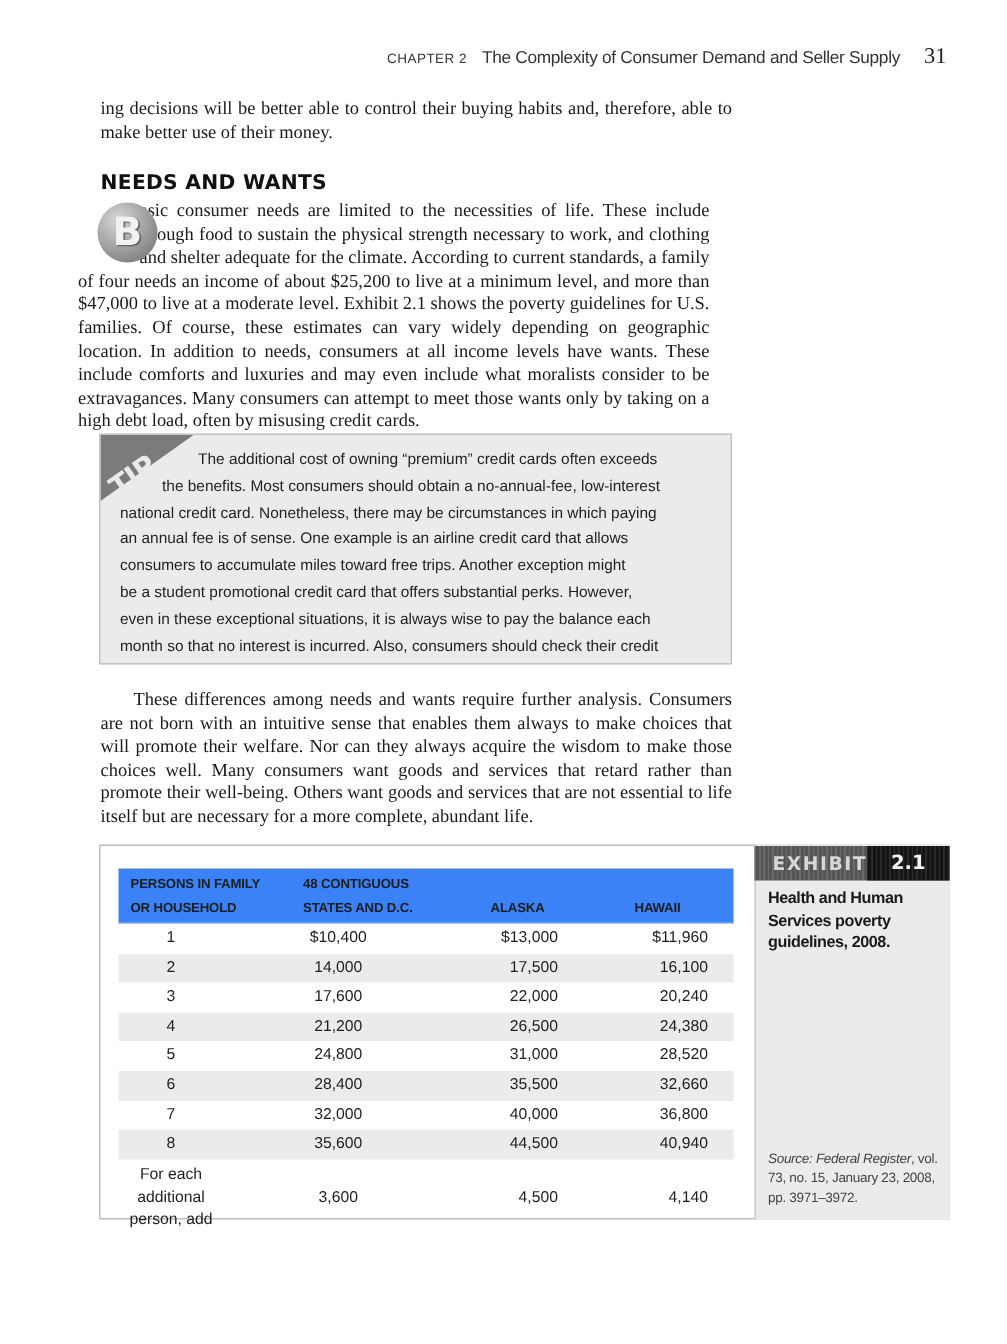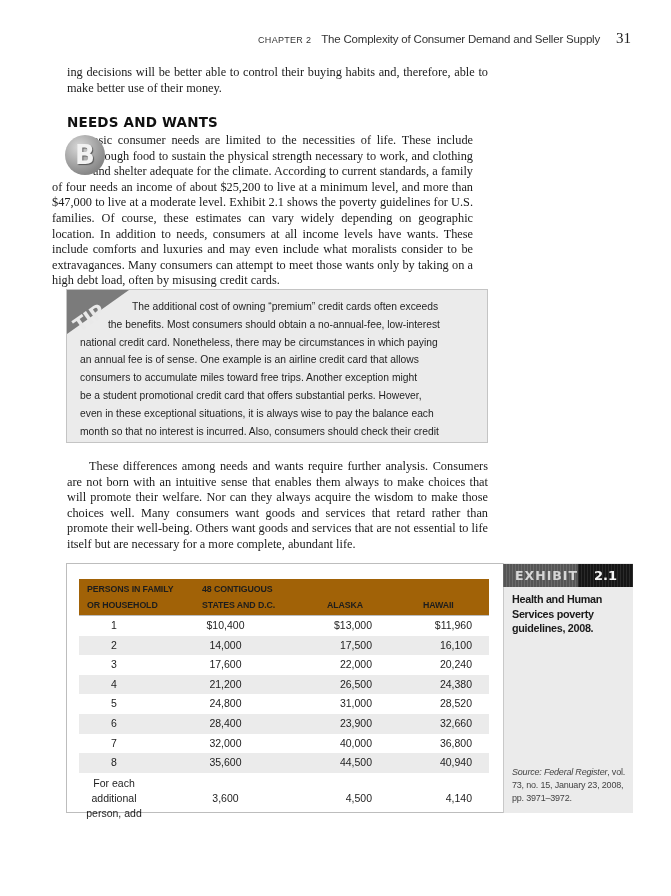--- a/index.html
+++ b/index.html
@@ -32,21 +32,21 @@
   .exhibit-frame { position: absolute; top: 563px; left: 66px; width: 567px; height: 250px; border: 1px solid #bdbdbd; box-sizing: border-box; }
   .exhibit-side { position: absolute; top: 563px; left: 503px; width: 130px; height: 250px; background: #ebebeb; border-left: 1px solid #c8c8c8; box-sizing: border-box; }
   .exhibit-tab { position: absolute; top: 564px; left: 503px; width: 130px; height: 23px; background: repeating-linear-gradient(90deg, #6a6a6a 0 1px, #555 1px 3px); display: flex; align-items: center; font-family: "DejaVu Sans", sans-serif; font-weight: bold; }
   .exhibit-tab .word { flex: 1; font-size: 12.5px; color: #d7d7d7; letter-spacing: 1px; padding-left: 12px; }
   .exhibit-tab .num { width: 68px; height: 100%; display: flex; align-items: center; justify-content: center; background: repeating-linear-gradient(90deg, #2a2a2a 0 1px, #151515 1px 3px); color: #f4f4f4; font-size: 13px; }
   .exhibit-caption { position: absolute; top: 592px; left: 512px; width: 110px; font-family: "Liberation Sans", sans-serif; font-size: 10.8px; line-height: 14.5px; font-weight: bold; color: #1a1a1a; letter-spacing: -0.3px; }
   .exhibit-source { position: absolute; top: 766px; left: 512px; width: 118px; font-family: "Liberation Sans", sans-serif; font-size: 9px; line-height: 13px; color: #444; letter-spacing: -0.2px; }
   .exhibit-source i { font-style: italic; }
 
   .tbl { position: absolute; top: 579px; left: 79px; width: 410px; font-family: "Liberation Sans", sans-serif; color: #1d1d1d; }
-  .tbl .head { height: 36px; background: #a16207; border-bottom: 1px solid #bbbbbb; position: relative; font-size: 8.8px; font-weight: bold; line-height: 16px; letter-spacing: -0.1px; }
+  .tbl .head { height: 36px; background: #3b82f6; border-bottom: 1px solid #bbbbbb; position: relative; font-size: 8.8px; font-weight: bold; line-height: 16px; letter-spacing: -0.1px; }
   .tbl .head .h { position: absolute; }
   .tbl .row { height: 19.6px; position: relative; font-size: 10.5px; }
   .tbl .row.shade { background: #ebebeb; }
   .tbl .row .c { position: absolute; top: 3px; }
   .tbl .c0 { left: 0; width: 70px; text-align: center; }
   .tbl .c1 { left: 100px; width: 93px; text-align: center; }
   .tbl .c2 { left: 200px; width: 93px; text-align: right; }
   .tbl .c3 { left: 300px; width: 93px; text-align: right; }
   .tbl .foot { position: relative; height: 36px; font-size: 10.5px; line-height: 15px; }
   .tbl .foot .c0 { position: absolute; top: 3px; left: -7px; width: 84px; text-align: center; }
@@ -136,21 +136,21 @@
   </div>
   <div class="row">
     <span class="c c0">5</span>
     <span class="c c1">24,800</span>
     <span class="c c2">31,000</span>
     <span class="c c3">28,520</span>
   </div>
   <div class="row shade">
     <span class="c c0">6</span>
     <span class="c c1">28,400</span>
-    <span class="c c2">23,900</span>
+    <span class="c c2">35,500</span>
     <span class="c c3">32,660</span>
   </div>
   <div class="row">
     <span class="c c0">7</span>
     <span class="c c1">32,000</span>
     <span class="c c2">40,000</span>
     <span class="c c3">36,800</span>
   </div>
   <div class="row shade">
     <span class="c c0">8</span>

